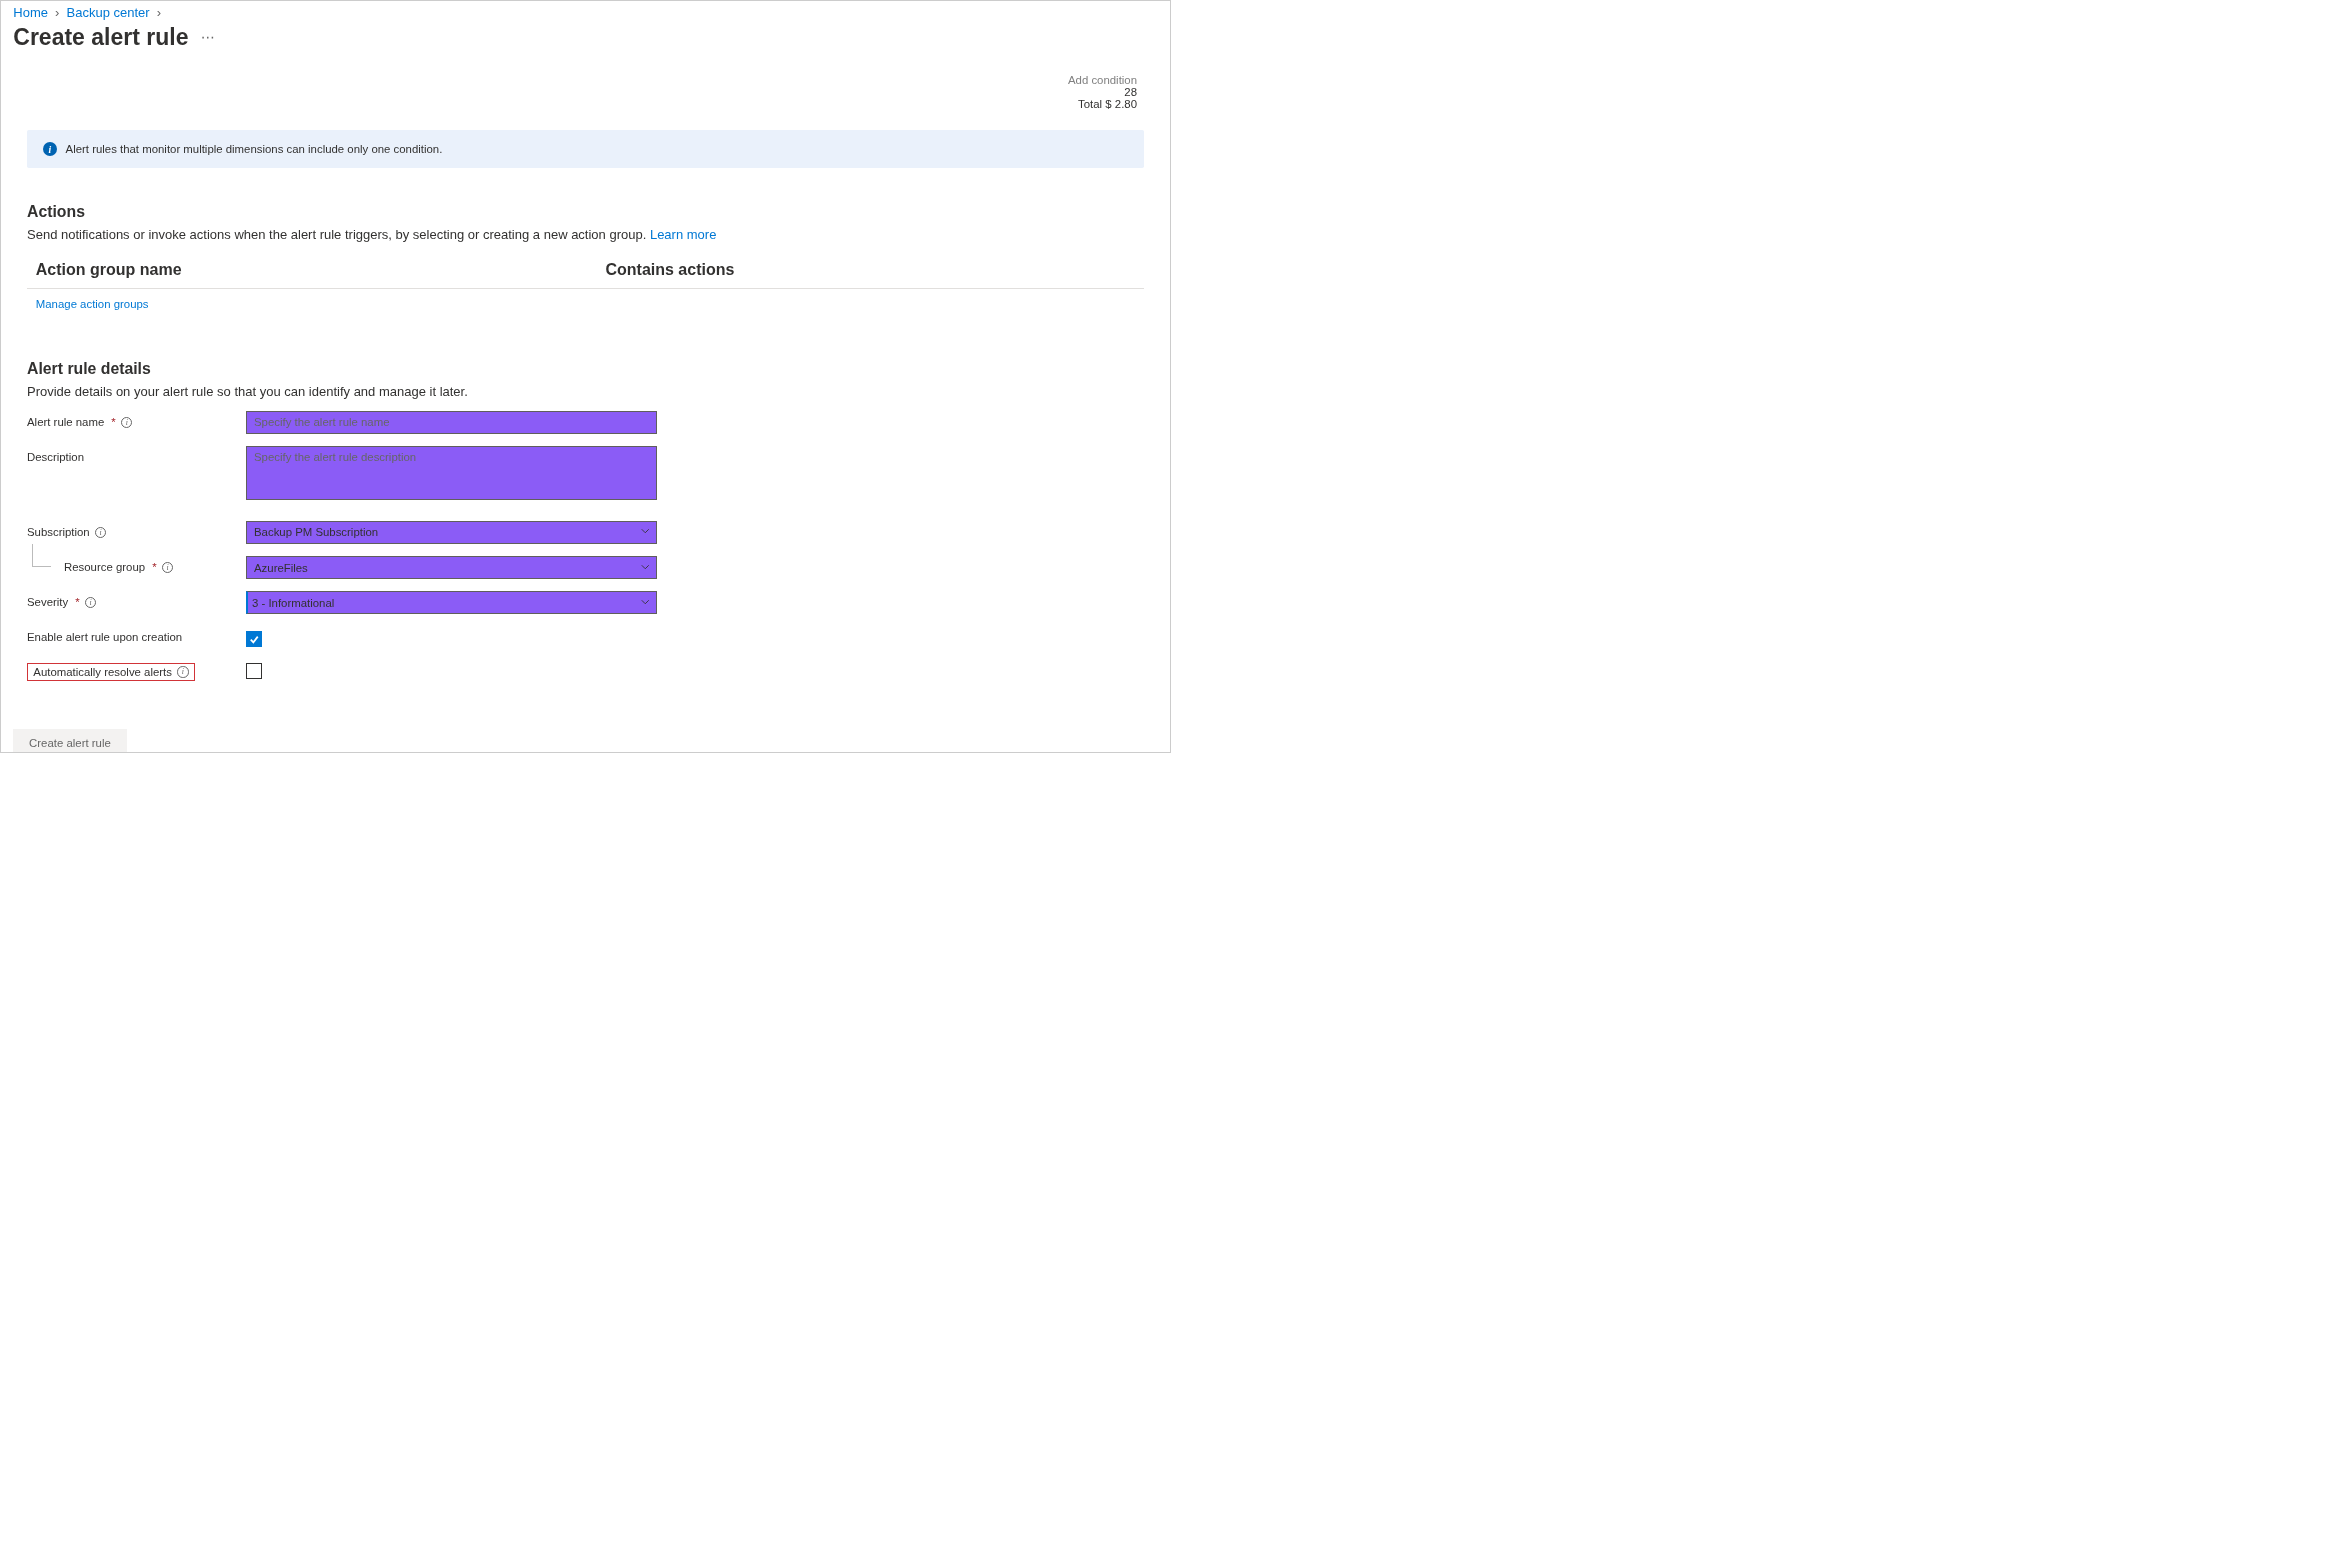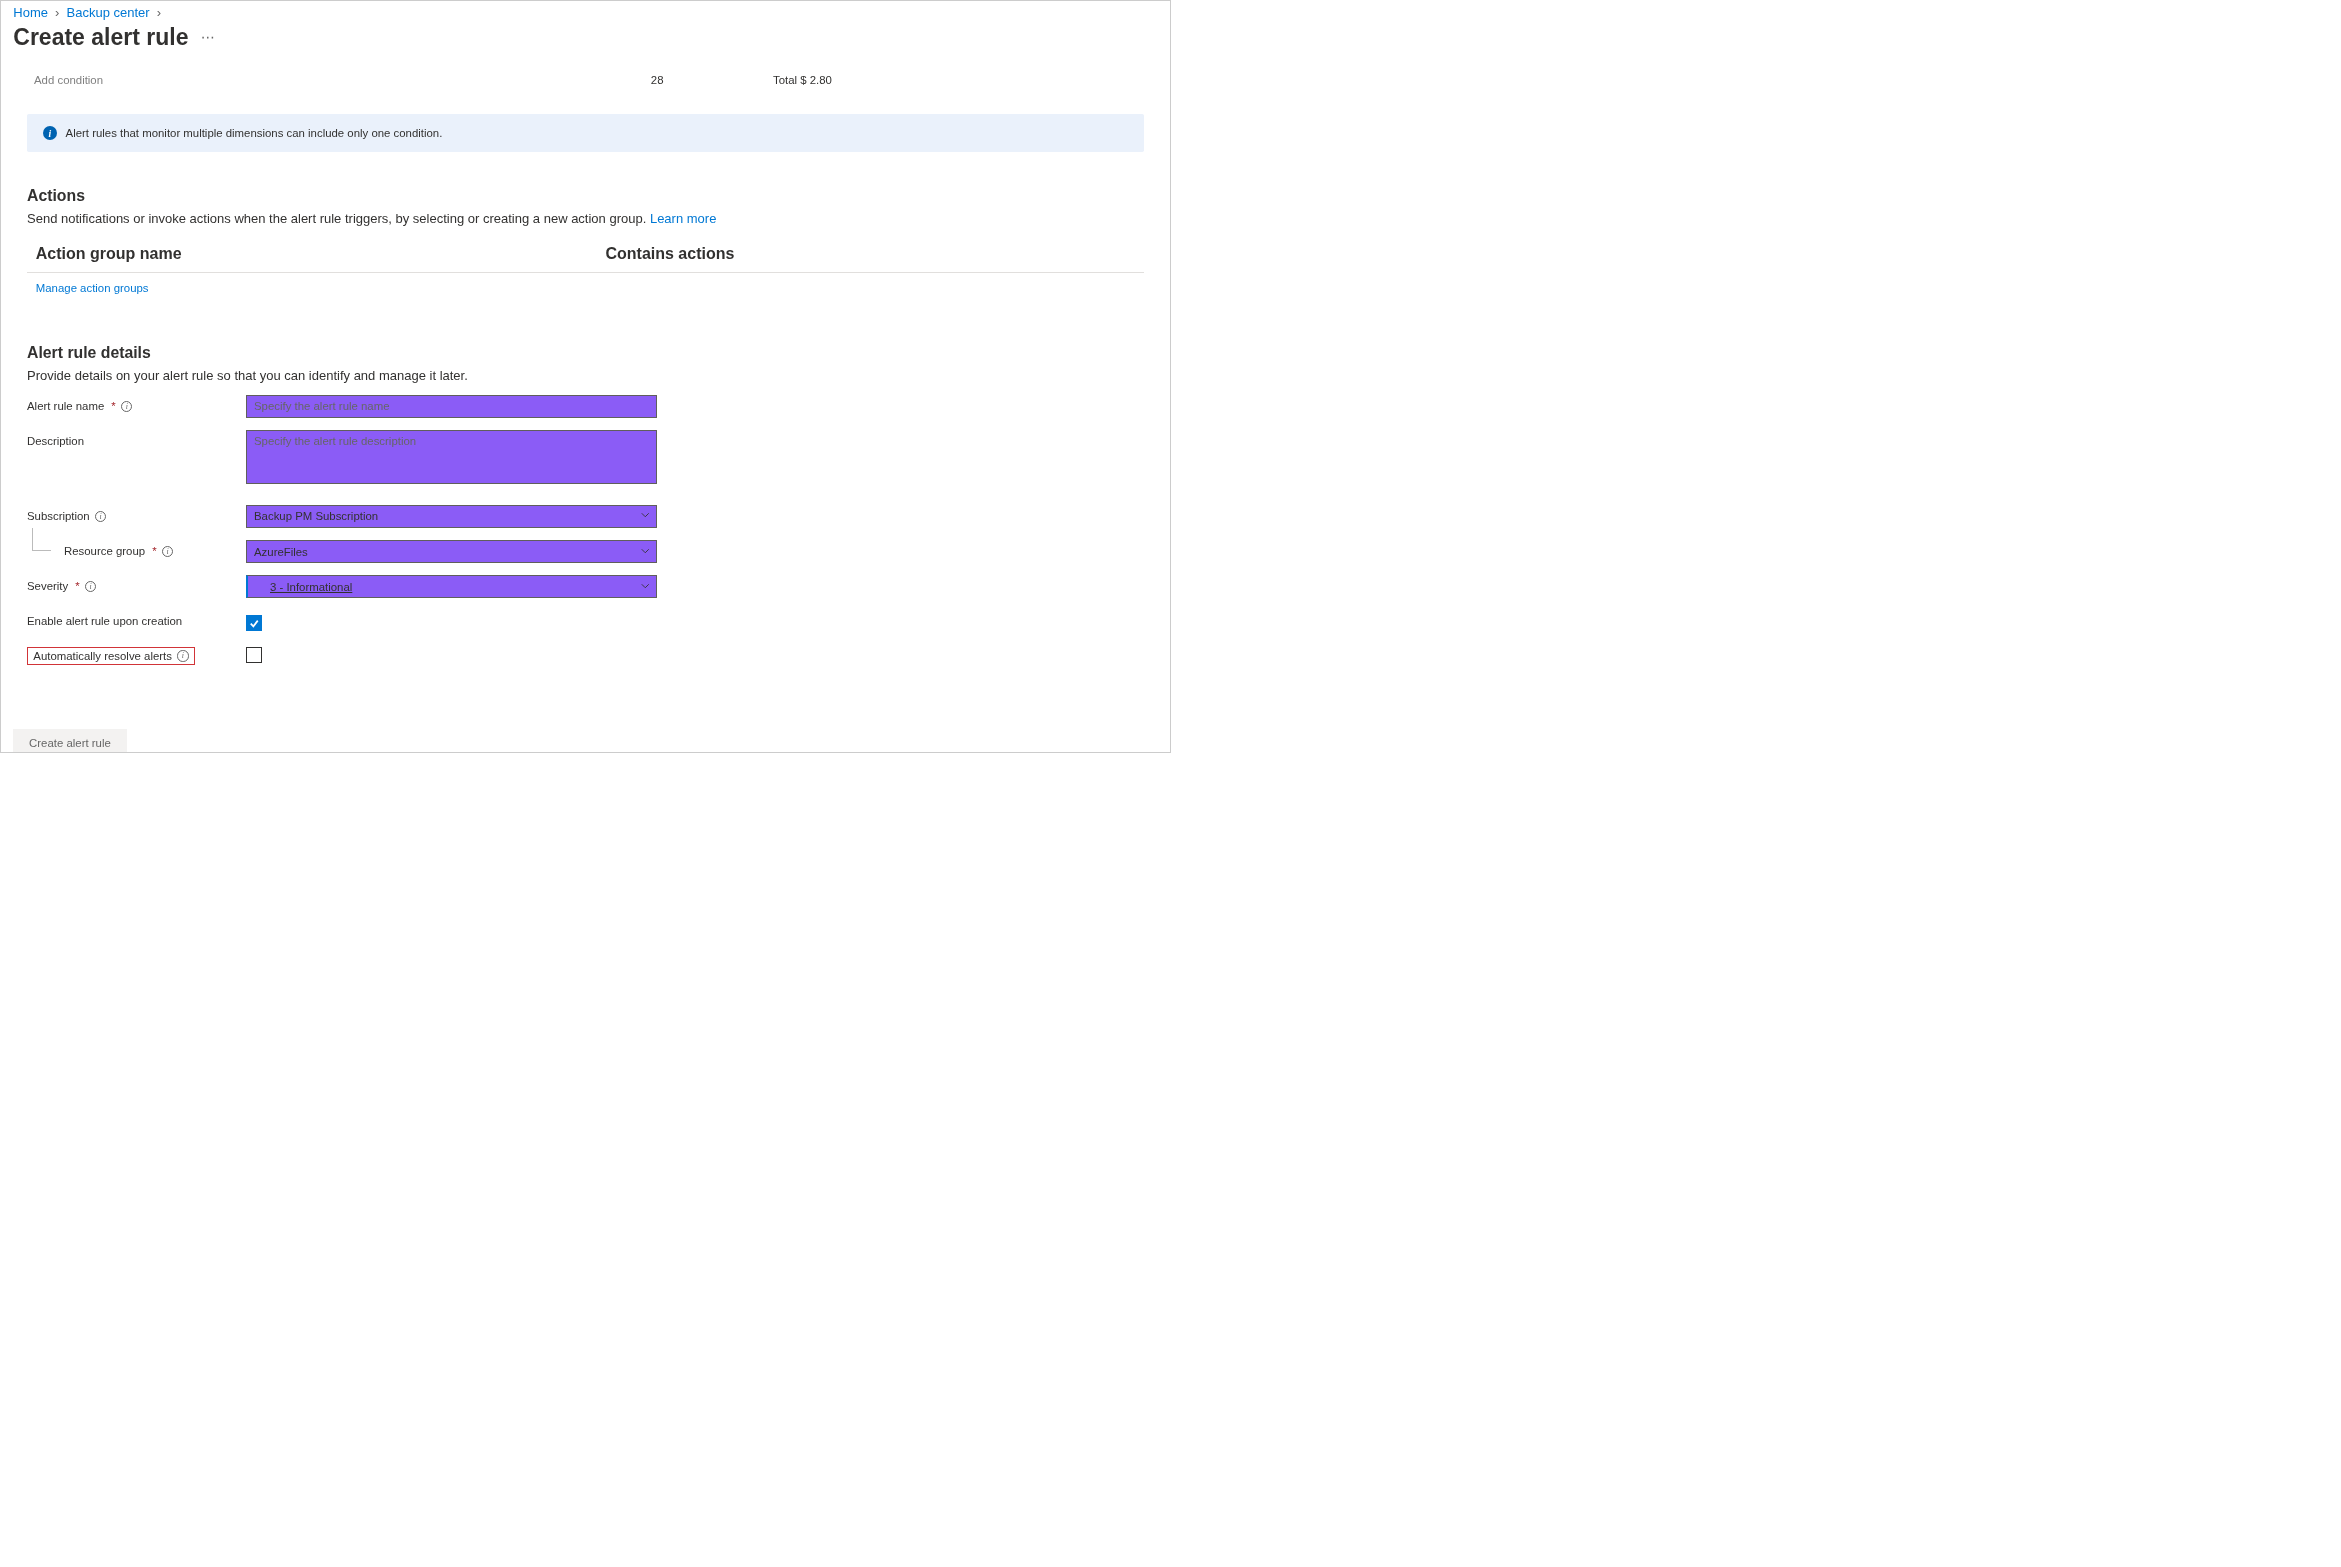--- a/index.html
+++ b/index.html
@@ -27,21 +27,22 @@
     display: flex;
     align-items: center;
     gap: 12.3px;
   }
   .title-row h1 { font-size: 23px; font-weight: 600; color: #323130; }
   .ellipsis { color: #666; font-size: 14px; letter-spacing: 0.9px; cursor: pointer;}
   .content { padding: 0 26px; }
   .condition-row {
     display: flex;
     align-items: flex-end;
-    padding: 7px 7px 28px;
+    padding: 7px 7px 20px;
+    flex-direction: column;
   }
   .condition-row .add-cond { color: #808080; flex: 0 0 46%; }
   .condition-row .mid { text-align: center; flex: 0 0 21%; }
   .condition-row .total { flex: 1; }
   .info-banner {
     background: #eaf1fb;
     border-radius: 1.8px;
     padding: 12.3px 15.8px;
     display: flex;
     align-items: center;
@@ -91,21 +92,21 @@
     cursor: default; flex-shrink: 0;
   }
   .text-input, .textarea, .select {
     width: 411px; border: 0.9px solid #605e5c; padding: 4.4px 7px;
     font-family: inherit; font-size: 11.4px; color: #323130; background: #8b5cf6;
   }
   .text-input::placeholder, .textarea::placeholder { color: #666; }
   .textarea { height: 54px; resize: none; }
   .select-wrap { position: relative; width: 411px; }
   .select-wrap .select { width: 100%; padding-right: 23px; cursor: pointer; }
-  .select-wrap.severity .select { border-left: 2.6px solid #0078d4; padding-left: 22px; text-decoration: underline; }
+  .select-wrap.severity .select { border-left: 2.6px solid #0078d4; padding-left: 4px; }
   .chevron {
     position: absolute; right: 7px; top: 50%; transform: translateY(-50%);
     pointer-events: none;
   }
   .chevron svg { width: 10.5px; height: 10.5px; }
   .checkbox {
     width: 15.8px; height: 15.8px; border: 0.9px solid #323130; display: inline-flex;
     align-items: center; justify-content: center; cursor: pointer; background: #fff;
   }
   .checkbox.checked { background: #0078d4; border-color: #0078d4; }

